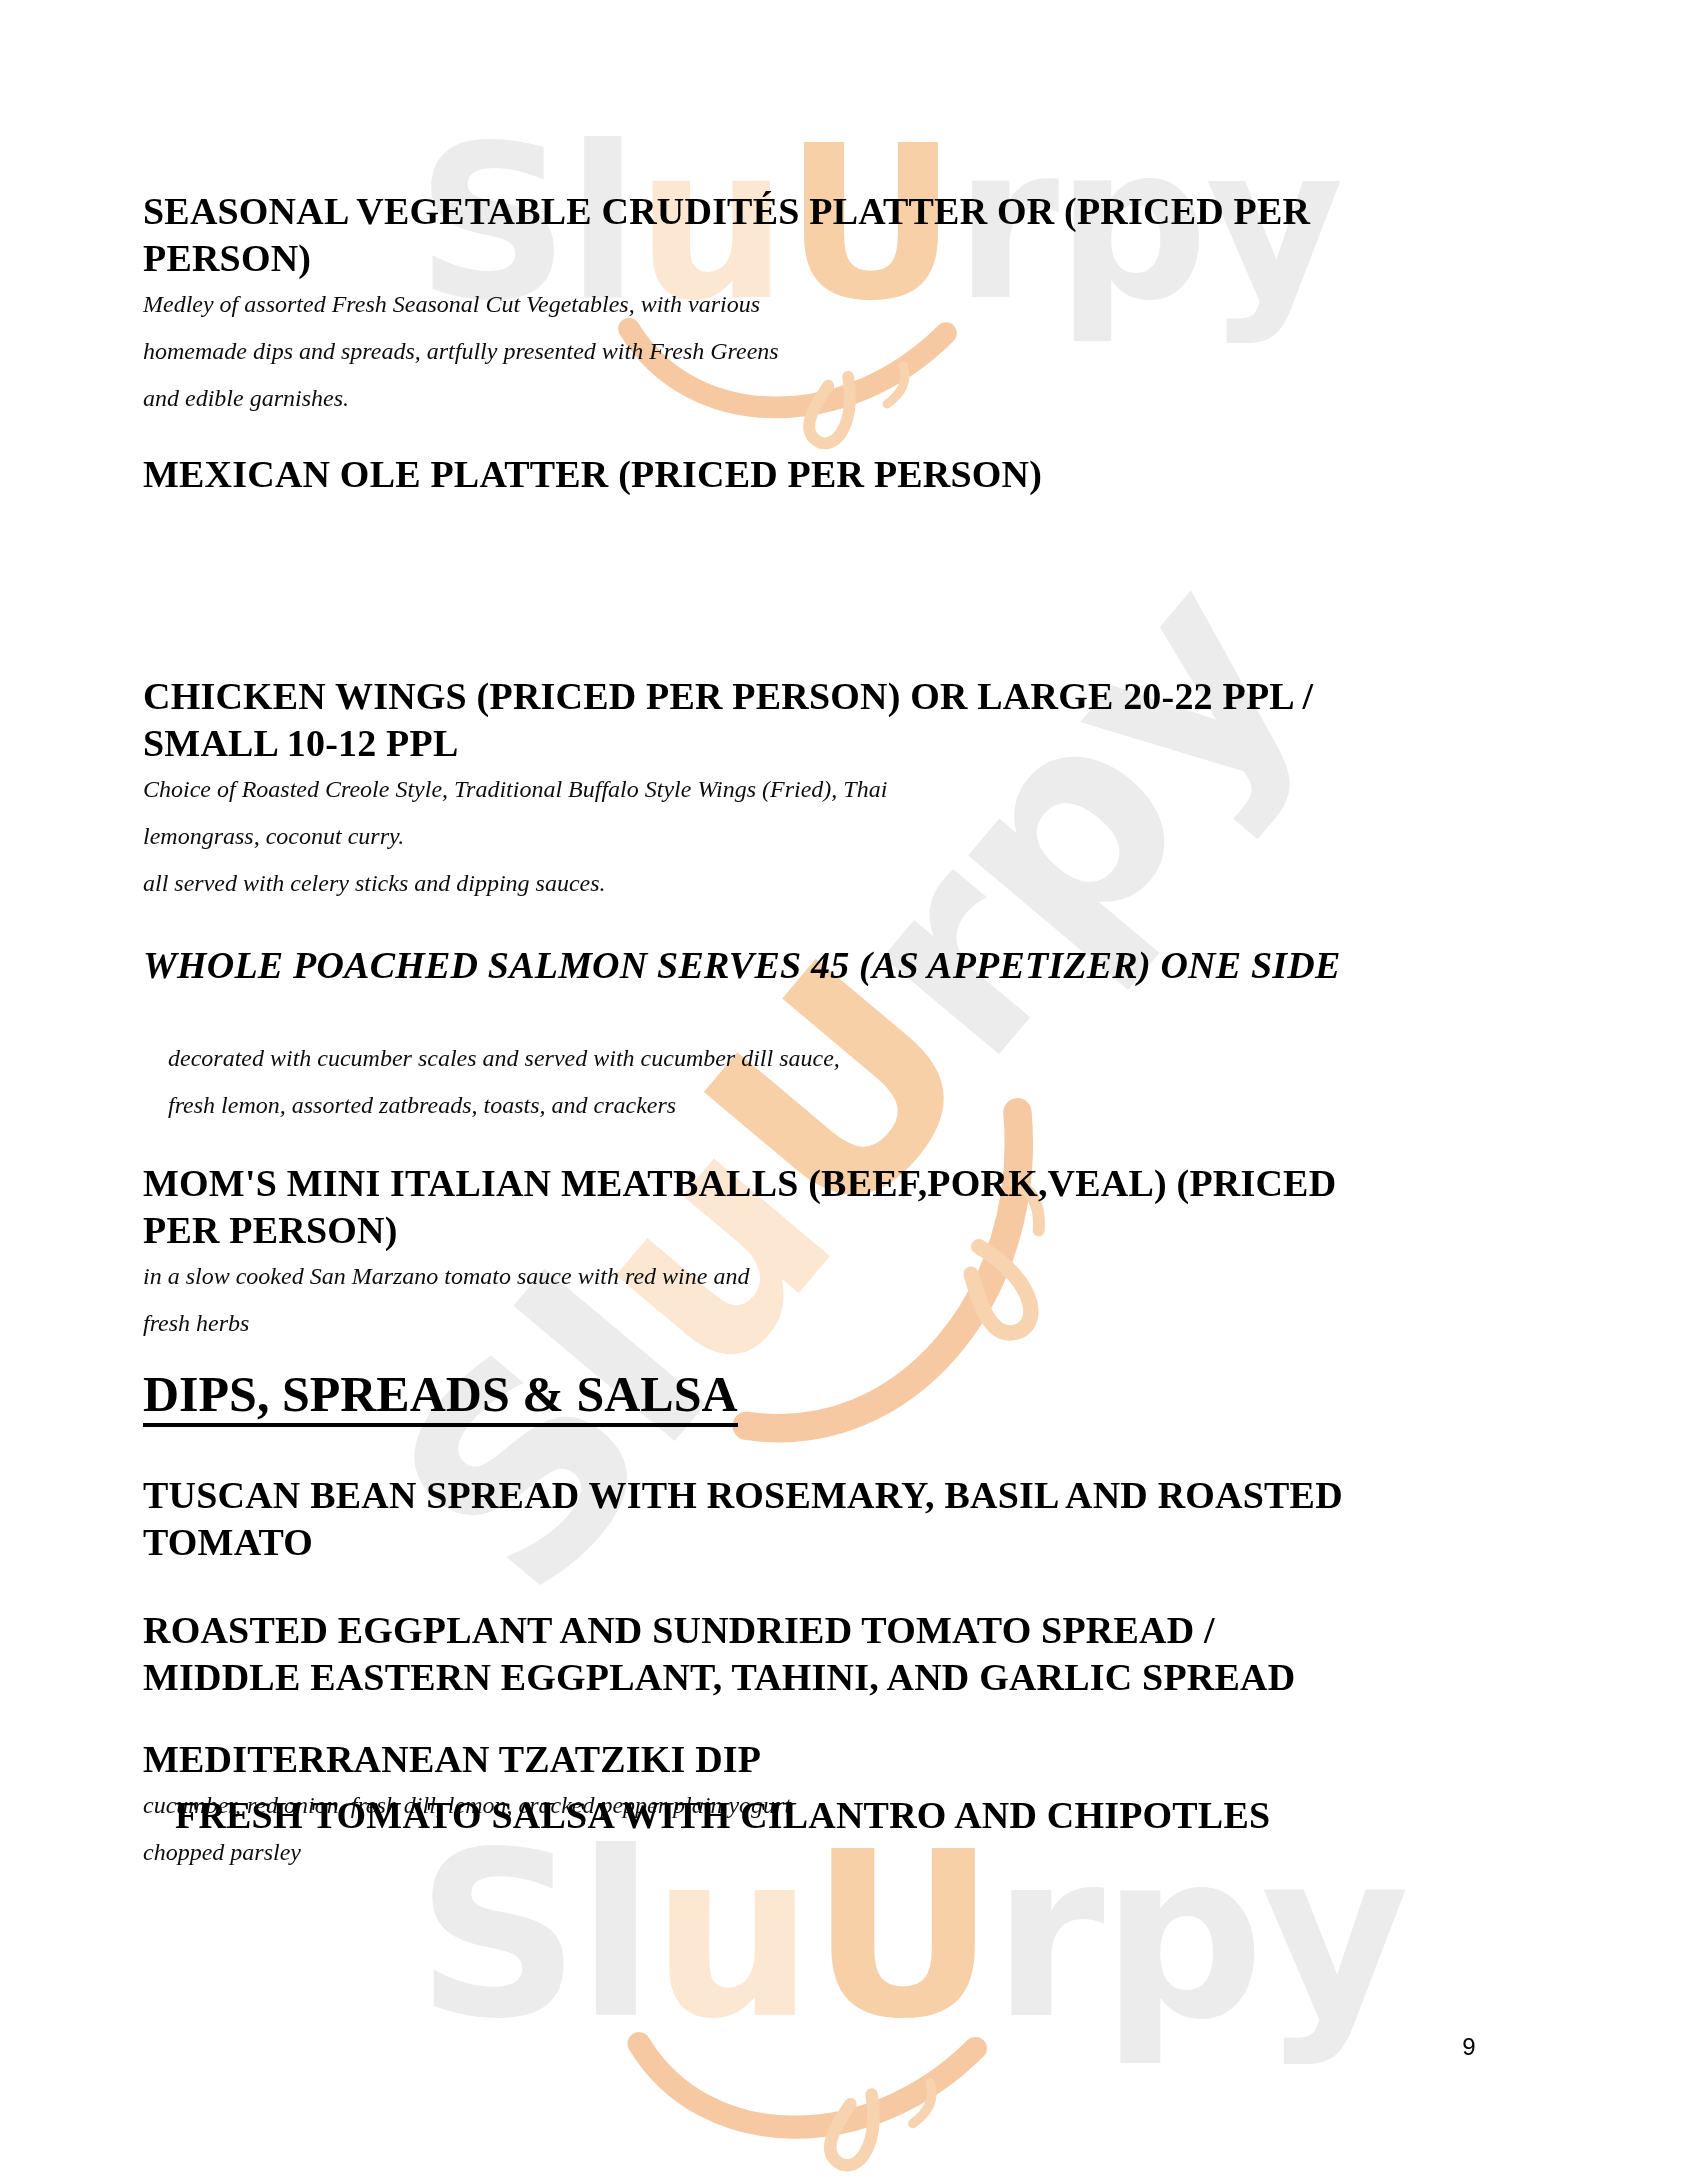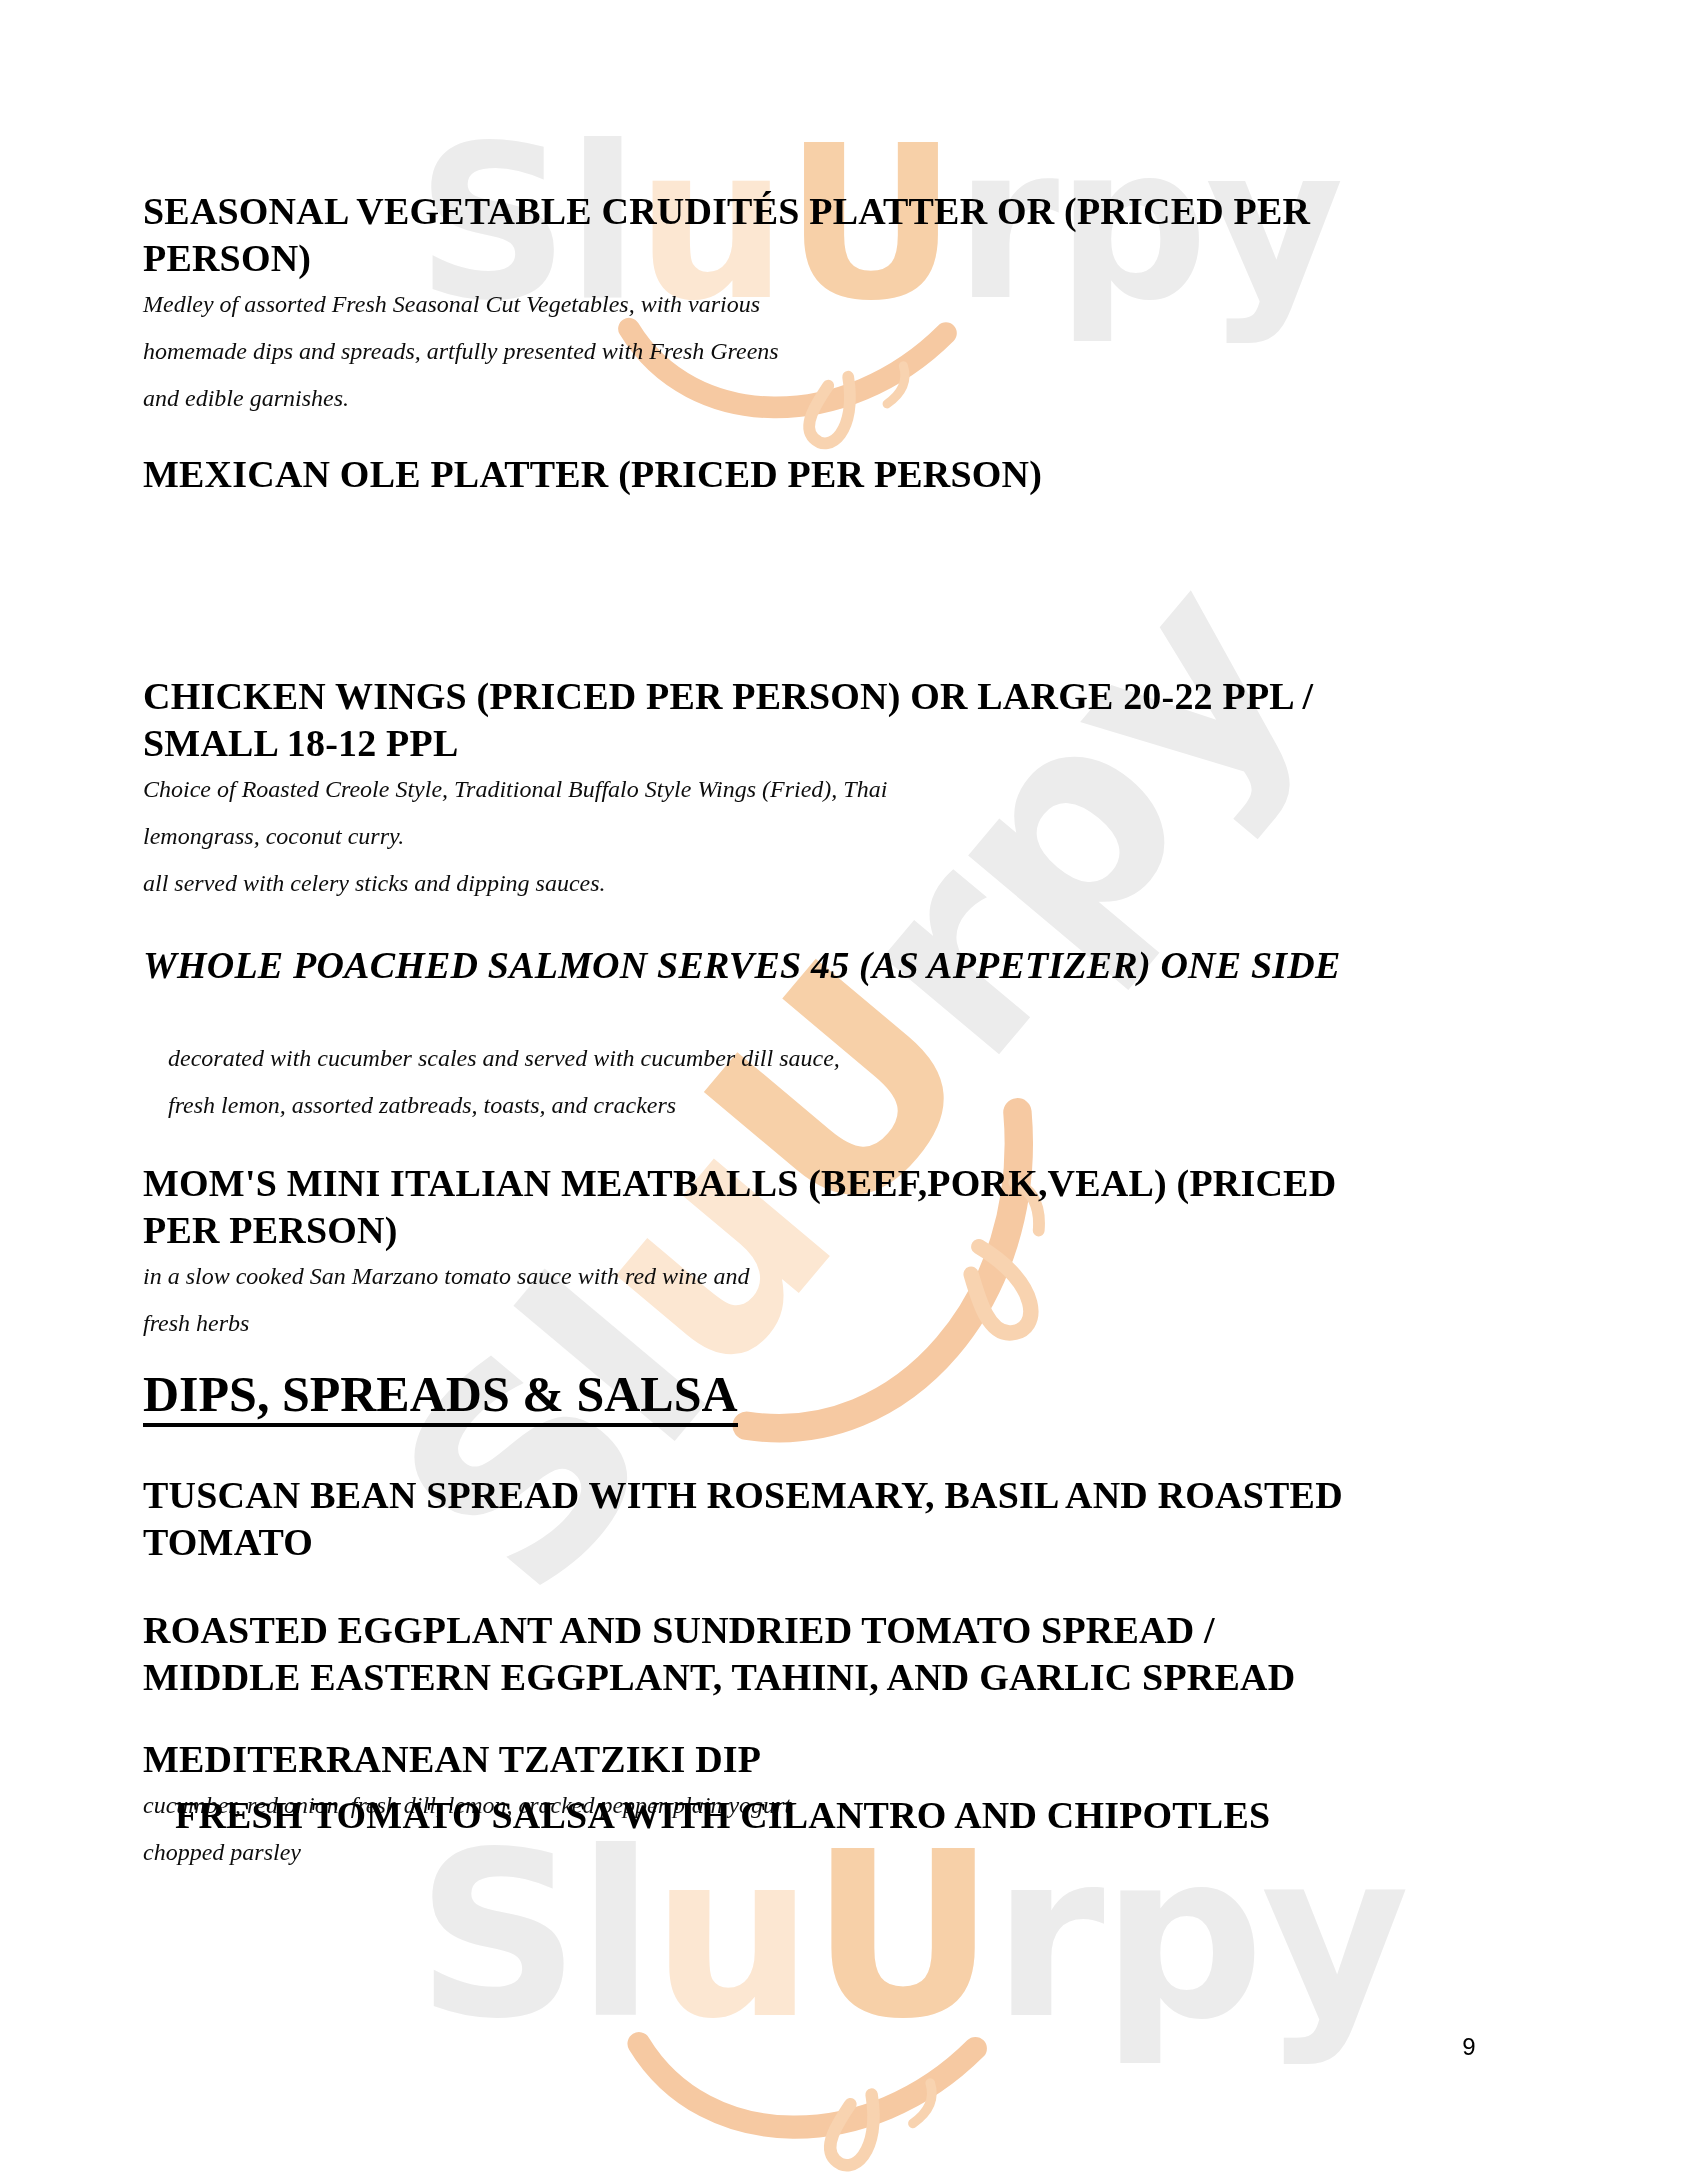--- a/index.html
+++ b/index.html
@@ -105,21 +105,21 @@
     <div class="d-line">homemade dips and spreads, artfully presented with Fresh Greens</div>
     <div class="d-line">and edible garnishes.</div>
   </div>
 
   <div class="txt" style="top:451px;">
     <div class="h-line">MEXICAN OLE PLATTER (PRICED PER PERSON)</div>
   </div>
 
   <div class="txt" style="top:673px;">
     <div class="h-line">CHICKEN WINGS (PRICED PER PERSON) OR LARGE 20-22 PPL /</div>
-    <div class="h-line">SMALL 18-12 PPL</div>
+    <div class="h-line">SMALL 10-12 PPL</div>
   </div>
   <div class="txt" style="top:766px;">
     <div class="d-line">Choice of Roasted Creole Style, Traditional Buffalo Style Wings (Fried), Thai</div>
     <div class="d-line">lemongrass, coconut curry.</div>
     <div class="d-line">all served with celery sticks and dipping sauces.</div>
   </div>
 
   <div class="txt" style="top:942px;font-style:italic;">
     <div class="h-line">WHOLE POACHED SALMON SERVES 45 (AS APPETIZER) ONE SIDE</div>
   </div>

